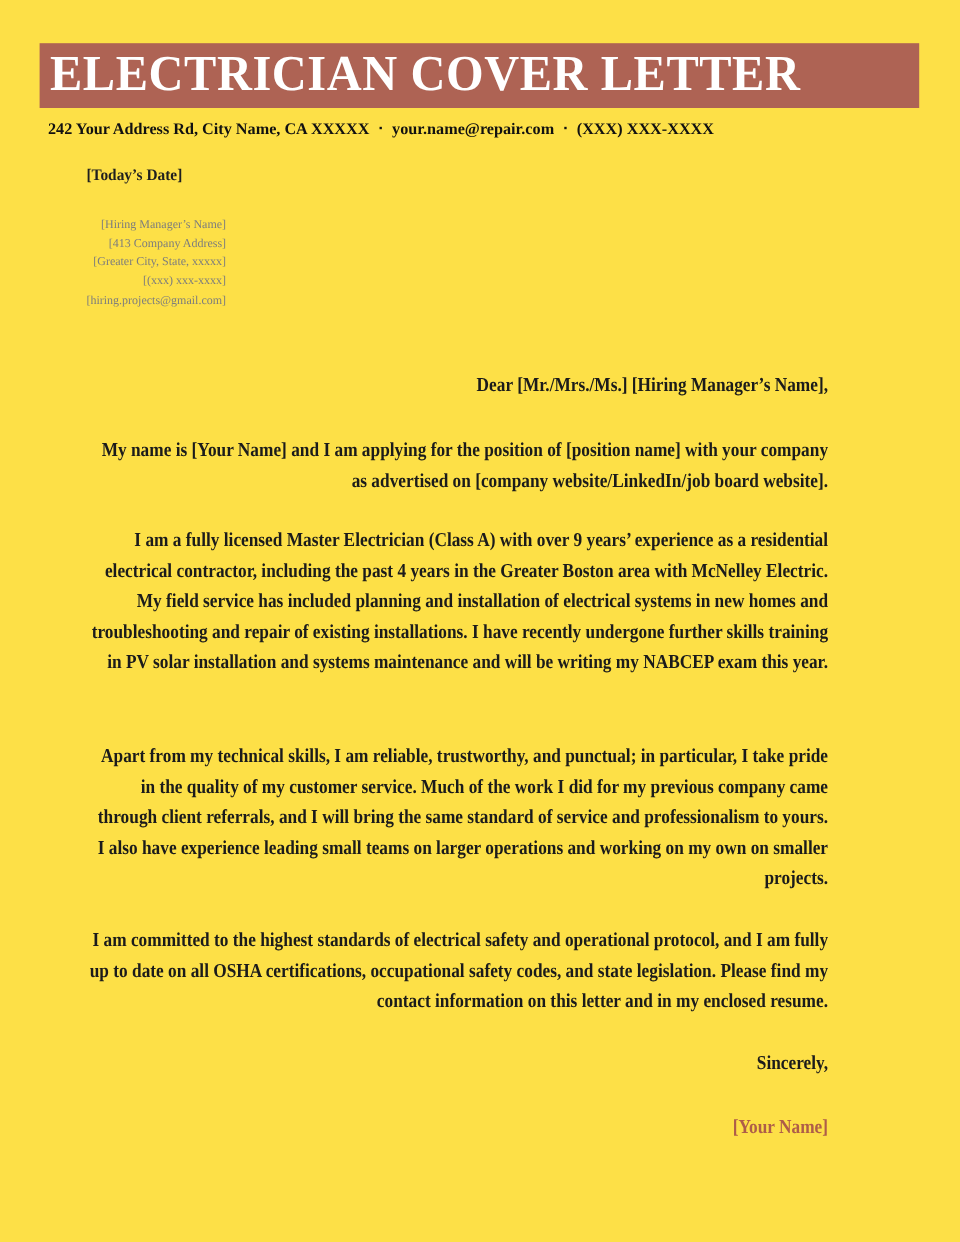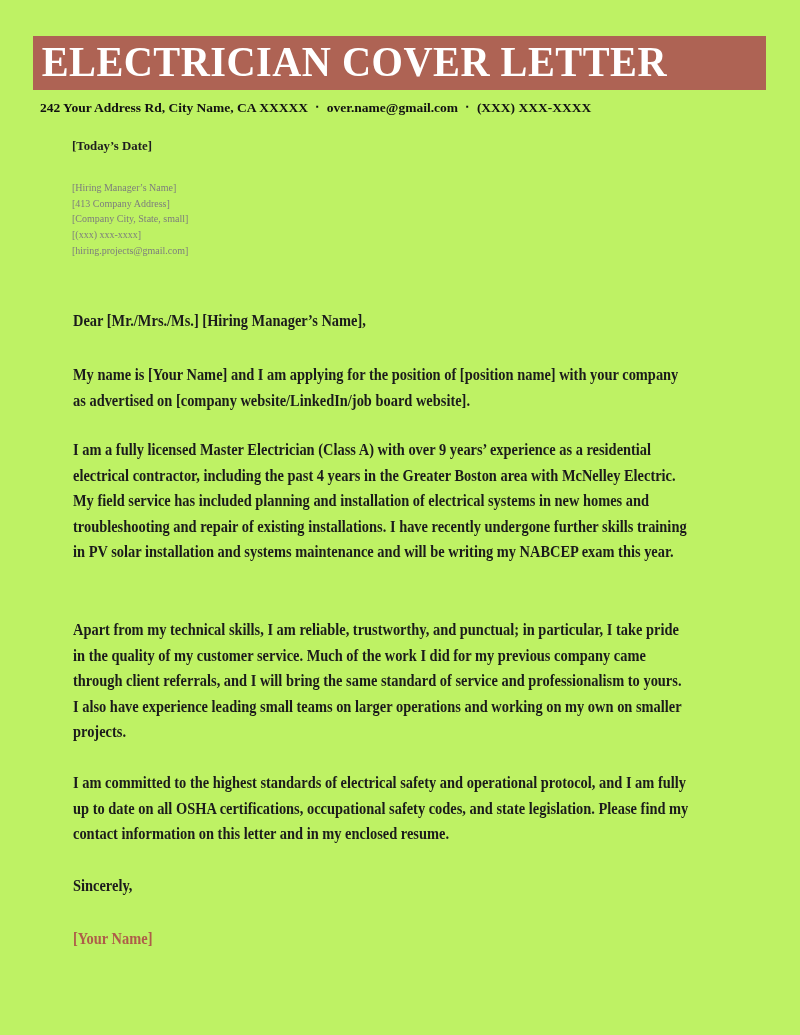--- a/index.html
+++ b/index.html
@@ -1,21 +1,21 @@
 <!DOCTYPE html>
 <html><head>
 <meta charset="utf-8">
 <style>
   html, body { margin: 0; padding: 0; background: #ffffff; }
   body {
     width: 800px; height: 1035px;
     position: relative; overflow: hidden;
     font-family: "Liberation Serif", serif;
   }
-  .page { position: absolute; inset: 0; background: #bef264; }
+  .page { position: absolute; inset: 0; background: #fde047; text-align: right; }
 
   
   .banner {
     position: absolute; left: 33px; top: 36px;
     width: 733px; height: 54px;
     background: #ae6354;
     display: flex; align-items: center;
   }
   .banner-title {
     margin: 0; padding: 0 0 2px 9px;
@@ -74,29 +74,29 @@
 </head>
 <body>
 
 <div class="page">
 
   <header class="banner">
     <h1 class="banner-title">ELECTRICIAN COVER LETTER</h1>
   </header>
 
   <div class="contact-line">
-    <span>242 Your Address Rd, City Name, CA XXXXX</span><span class="sep">▪</span><span>over.name@gmail.com</span><span class="sep">▪</span><span>(XXX) XXX-XXXX</span>
+    <span>242 Your Address Rd, City Name, CA XXXXX</span><span class="sep">▪</span><span>your.name@repair.com</span><span class="sep">▪</span><span>(XXX) XXX-XXXX</span>
   </div>
 
   <div class="date-line">[Today’s Date]</div>
 
   <div class="recipient">
     <div>[Hiring Manager’s Name]</div>
     <div>[413 Company Address]</div>
-    <div>[Company City, State, small]</div>
+    <div>[Greater City, State, xxxxx]</div>
     <div>[(xxx) xxx-xxxx]</div>
     <div>[hiring.projects@gmail.com]</div>
   </div>
 
   <div class="body-text salutation">Dear [Mr./Mrs./Ms.] [Hiring Manager’s Name],</div>
 
   <p class="body-text para-1">My name is [Your Name] and I am applying for the position of [position name] with your company as advertised on [company website/LinkedIn/job board website].</p>
 
   <p class="body-text para-2">I am a fully licensed Master Electrician (Class A) with over 9 years’ experience as a residential electrical contractor, including the past 4 years in the Greater Boston area with McNelley Electric. My field service has included planning and installation of electrical systems in new homes and troubleshooting and repair of existing installations. I have recently undergone further skills training in PV solar installation and systems maintenance and will be writing my NABCEP exam this year.</p>
 

